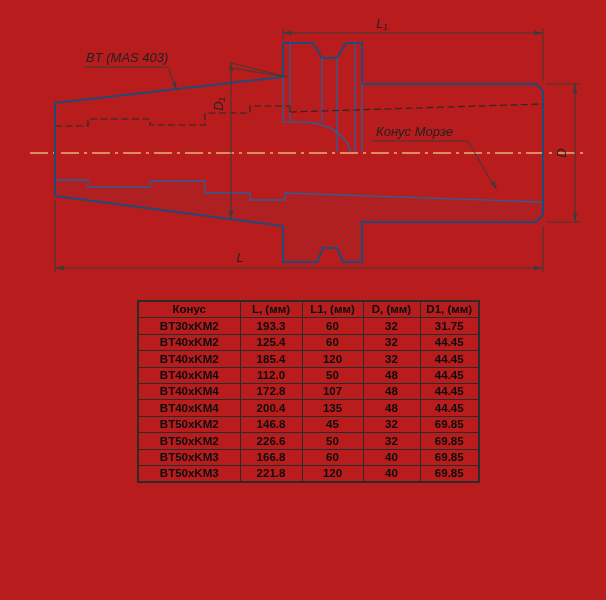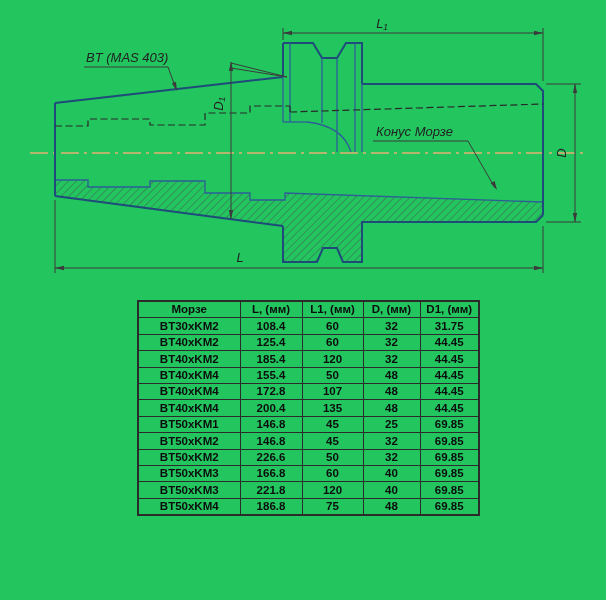--- a/index.html
+++ b/index.html
@@ -1,16 +1,16 @@
 <!DOCTYPE html>
 <html style="--c-outline: #1e4b7a; --c-detail: #2d5f96; --c-center: #e8b074; --c-dim: #3b3b3b;"><head>
 <meta charset="utf-8">
 <style>
   html,body{margin:0;padding:0;background:#ffffff;}
-  .page{position:relative;width:606px;height:600px;background:#22c55e;overflow:hidden;
+  .page{position:relative;width:606px;height:600px;background:#b91c1c;overflow:hidden;
         font-family:"Liberation Sans","DejaVu Sans",sans-serif;}
   svg{position:absolute;left:0;top:0;}
   
   .ol  {stroke:var(--c-outline,#1e4b7a);stroke-width:2;fill:none;stroke-linejoin:miter;}
   .ol2 {stroke:var(--c-detail,#2d5f96);stroke-width:1.3;fill:none;}
   .hid {stroke:#2a2a2a;stroke-width:1.2;fill:none;stroke-dasharray:7 3.5;}
   .dim {stroke:var(--c-dim,#3b3b3b);stroke-width:1;fill:none;}
   .cl  {stroke:var(--c-center,#e8b074);stroke-width:1.7;fill:none;stroke-dasharray:18 5 3 5;}
   .arr {fill:var(--c-dim,#3b3b3b);stroke:none;}
   .lbl {fill:#222;font:italic 13px "Liberation Sans","DejaVu Sans",sans-serif;}
@@ -115,78 +115,71 @@
   <table class="spec-table">
     <colgroup>
       <col style="width:102px">
         <col style="width:62px">
         <col style="width:61px">
       <col style="width:57px">
         <col style="width:59px">
     </colgroup>
     <thead>
       <tr>
-        <th>Морзе</th>
+        <th>Конус</th>
         <th>L, (мм)</th>
         <th>L1, (мм)</th>
         <th>D, (мм)</th>
         <th>D1, (мм)</th>
       </tr>
     </thead>
     <tbody>
         <tr>
           <td>BT30xKM2</td>
-          <td>108.4</td>
+          <td>193.3</td>
           <td>60</td>
           <td>32</td>
           <td>31.75</td>
         </tr>
         <tr>
           <td>BT40xKM2</td>
           <td>125.4</td>
           <td>60</td>
           <td>32</td>
           <td>44.45</td>
         </tr>
         <tr>
           <td>BT40xKM2</td>
           <td>185.4</td>
           <td>120</td>
           <td>32</td>
           <td>44.45</td>
         </tr>
         <tr>
           <td>BT40xKM4</td>
-          <td>155.4</td>
+          <td>112.0</td>
           <td>50</td>
           <td>48</td>
           <td>44.45</td>
         </tr>
         <tr>
           <td>BT40xKM4</td>
           <td>172.8</td>
           <td>107</td>
           <td>48</td>
           <td>44.45</td>
         </tr>
         <tr>
           <td>BT40xKM4</td>
           <td>200.4</td>
           <td>135</td>
           <td>48</td>
           <td>44.45</td>
         </tr>
         <tr>
-          <td>BT50xKM1</td>
-          <td>146.8</td>
-          <td>45</td>
-          <td>25</td>
-          <td>69.85</td>
-        </tr>
-        <tr>
           <td>BT50xKM2</td>
           <td>146.8</td>
           <td>45</td>
           <td>32</td>
           <td>69.85</td>
         </tr>
         <tr>
           <td>BT50xKM2</td>
           <td>226.6</td>
           <td>50</td>
@@ -200,23 +193,16 @@
           <td>40</td>
           <td>69.85</td>
         </tr>
         <tr>
           <td>BT50xKM3</td>
           <td>221.8</td>
           <td>120</td>
           <td>40</td>
           <td>69.85</td>
         </tr>
-        <tr>
-          <td>BT50xKM4</td>
-          <td>186.8</td>
-          <td>75</td>
-          <td>48</td>
-          <td>69.85</td>
-        </tr>
       </tbody>
   </table>
 
 </div>
 
 </body></html>

